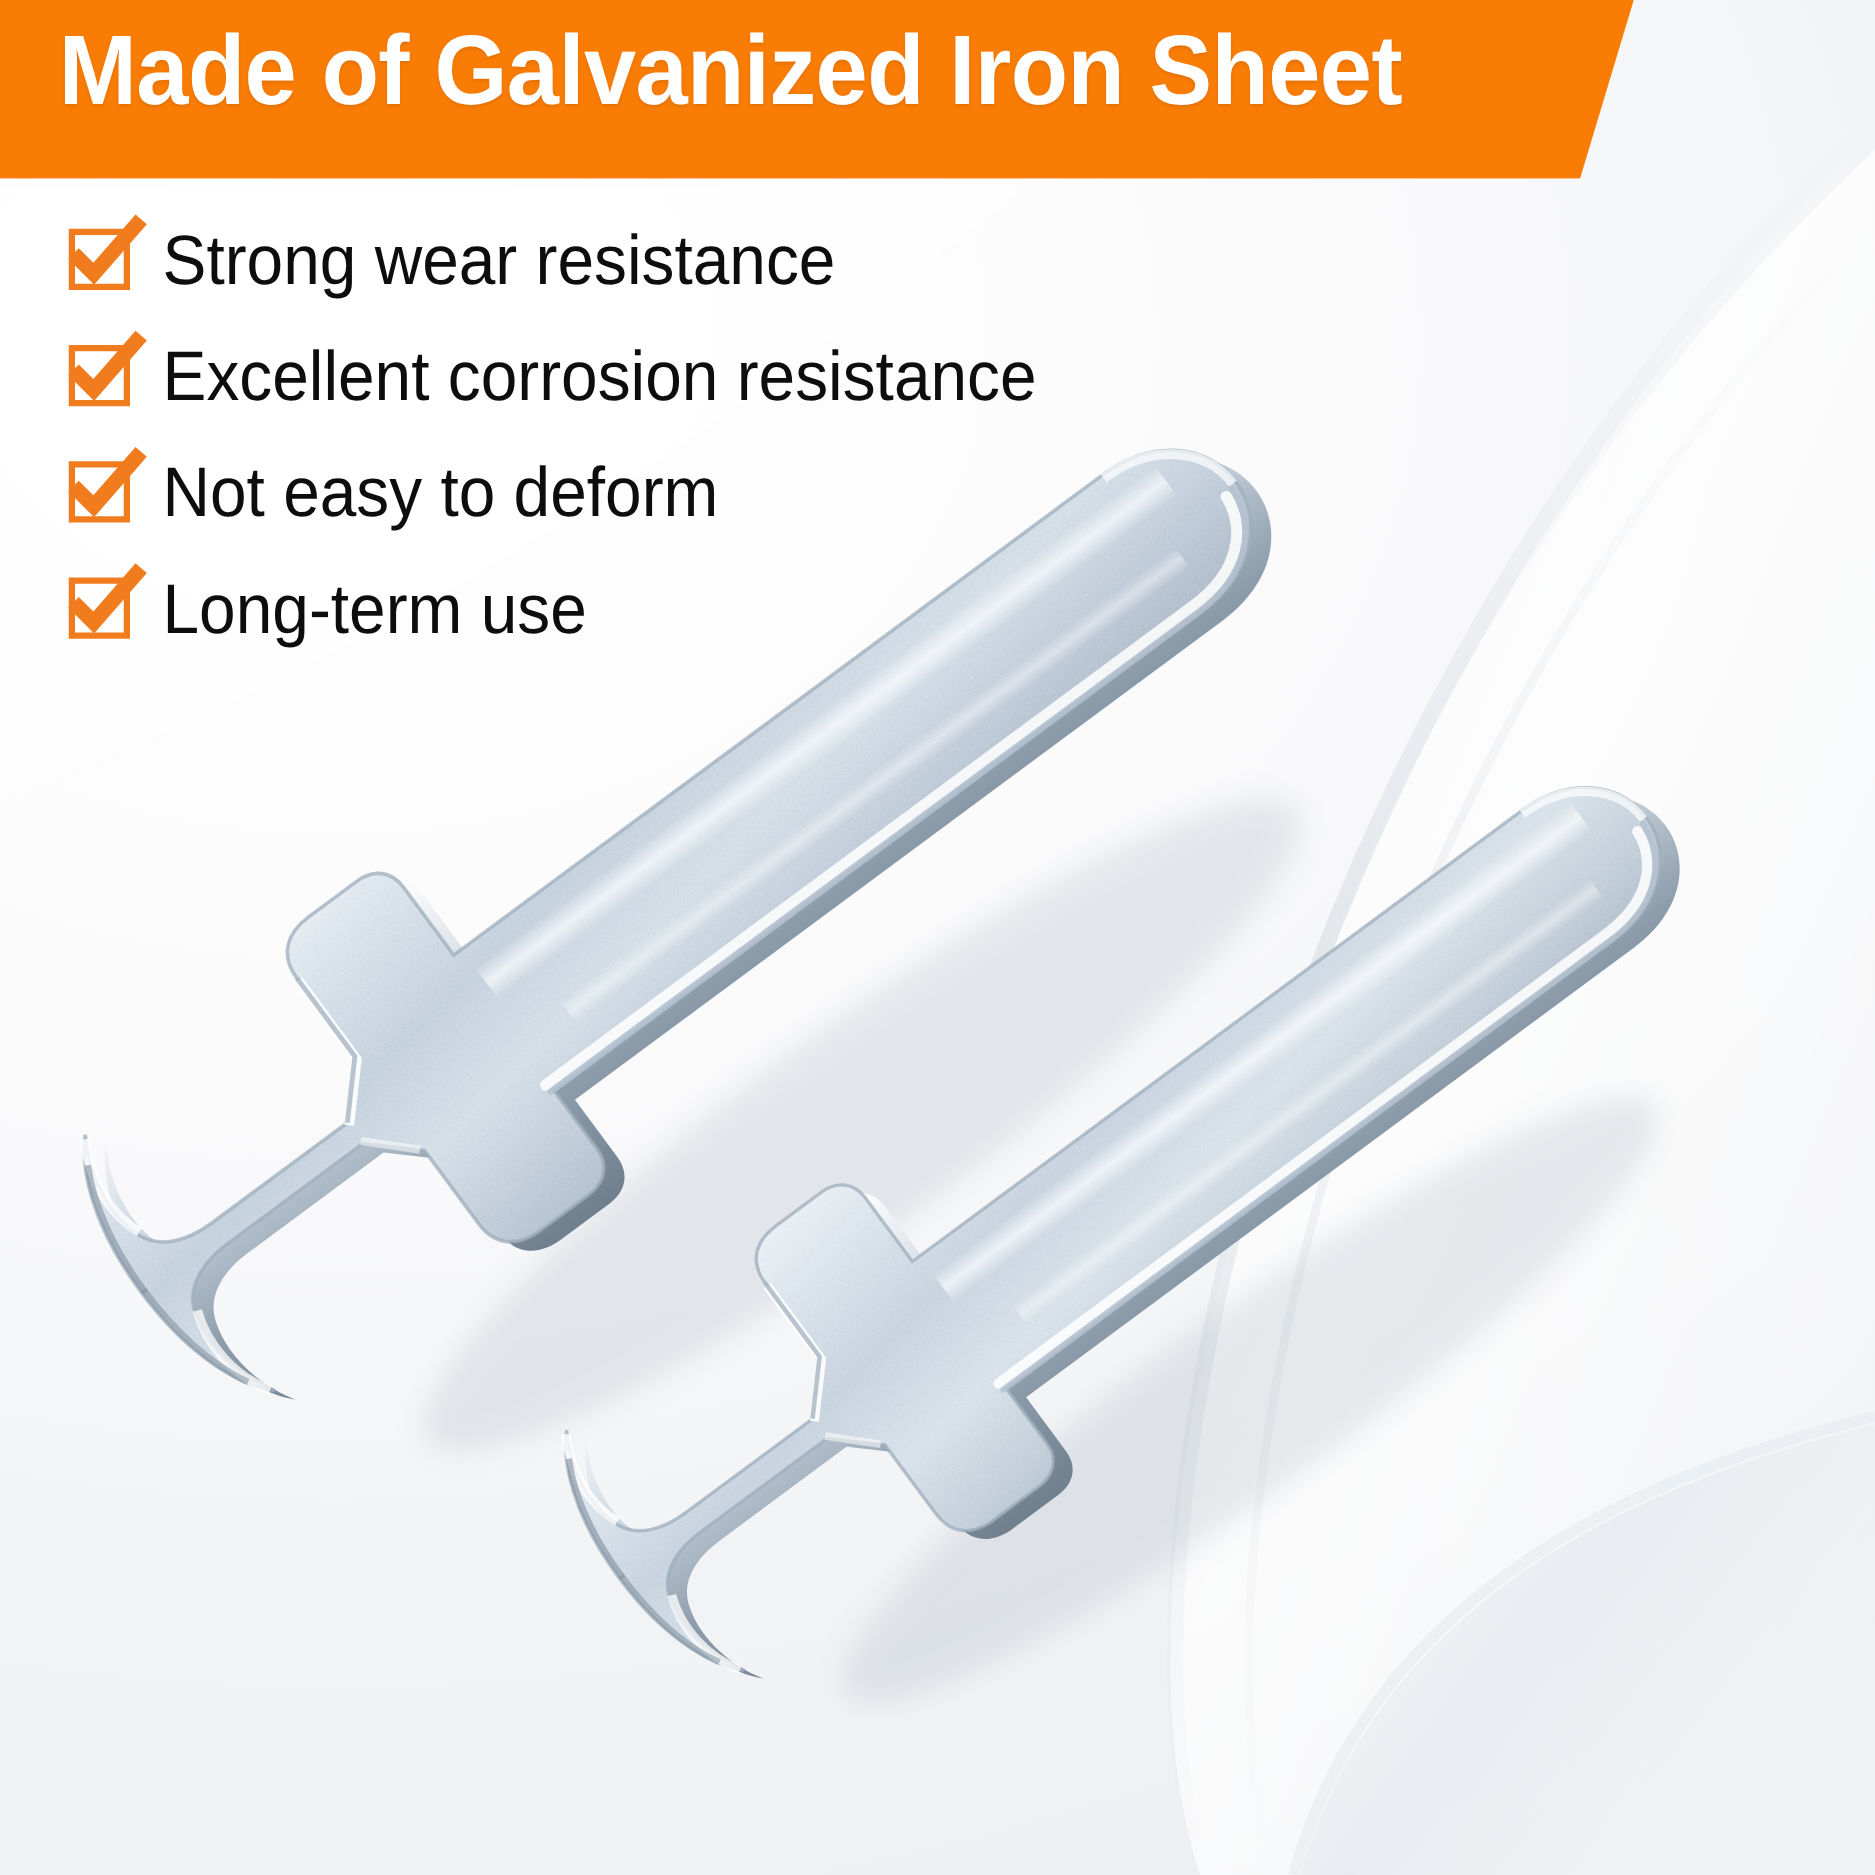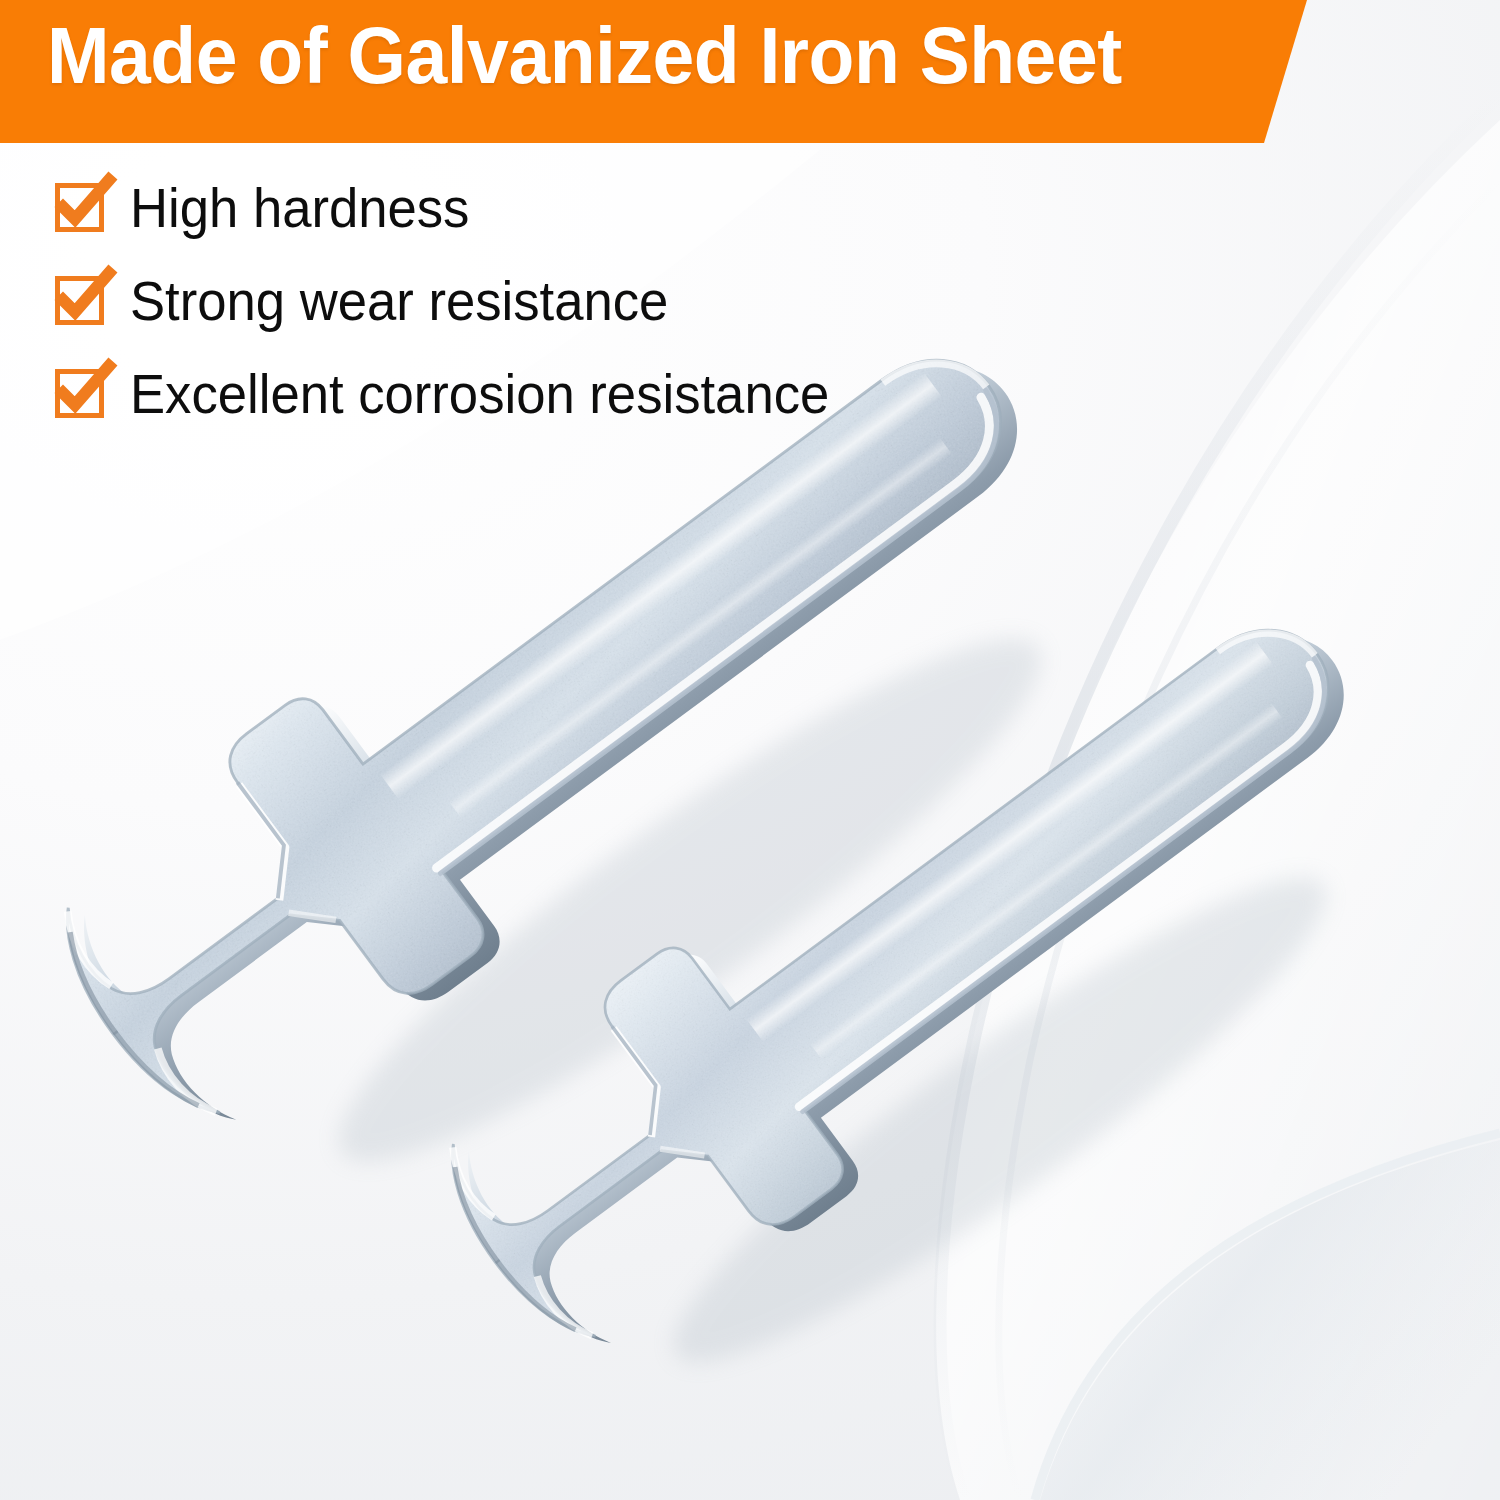--- a/index.html
+++ b/index.html
@@ -283,44 +283,52 @@
       </g>
     </svg>
   </div>
 
   <div class="banner">
     <div class="banner-title">Made of Galvanized Iron Sheet</div>
   </div>
 
   <div class="bullets">
 
-    <div class="bullet-row">
-      <span class="check-box">
-        <svg viewBox="0 0 62 62" xmlns="http://www.w3.org/2000/svg">
-          <path d="M12 33 L24 45 L58 6" fill="none" stroke="#f07c1e" stroke-width="12" stroke-linecap="square" stroke-linejoin="miter"></path>
-        </svg>
-      </span>
-      <span class="bullet-text">High hardness</span>
-    </div>
 
     <div class="bullet-row">
       <span class="check-box">
         <svg viewBox="0 0 62 62" xmlns="http://www.w3.org/2000/svg">
           <path d="M12 33 L24 45 L58 6" fill="none" stroke="#f07c1e" stroke-width="12" stroke-linecap="square" stroke-linejoin="miter"></path>
         </svg>
       </span>
       <span class="bullet-text">Strong wear resistance</span>
     </div>
 
     <div class="bullet-row">
       <span class="check-box">
         <svg viewBox="0 0 62 62" xmlns="http://www.w3.org/2000/svg">
           <path d="M12 33 L24 45 L58 6" fill="none" stroke="#f07c1e" stroke-width="12" stroke-linecap="square" stroke-linejoin="miter"></path>
         </svg>
       </span>
       <span class="bullet-text">Excellent corrosion resistance</span>
     </div>
 
-
+    <div class="bullet-row">
+      <span class="check-box">
+        <svg viewBox="0 0 62 62" xmlns="http://www.w3.org/2000/svg">
+          <path d="M12 33 L24 45 L58 6" fill="none" stroke="#f07c1e" stroke-width="12" stroke-linecap="square" stroke-linejoin="miter"></path>
+        </svg>
+      </span>
+      <span class="bullet-text">Not easy to deform</span>
+    </div>
+
+    <div class="bullet-row">
+      <span class="check-box">
+        <svg viewBox="0 0 62 62" xmlns="http://www.w3.org/2000/svg">
+          <path d="M12 33 L24 45 L58 6" fill="none" stroke="#f07c1e" stroke-width="12" stroke-linecap="square" stroke-linejoin="miter"></path>
+        </svg>
+      </span>
+      <span class="bullet-text">Long-term use</span>
+    </div>
 
   </div>
 
 </div>
 
 </body></html>

